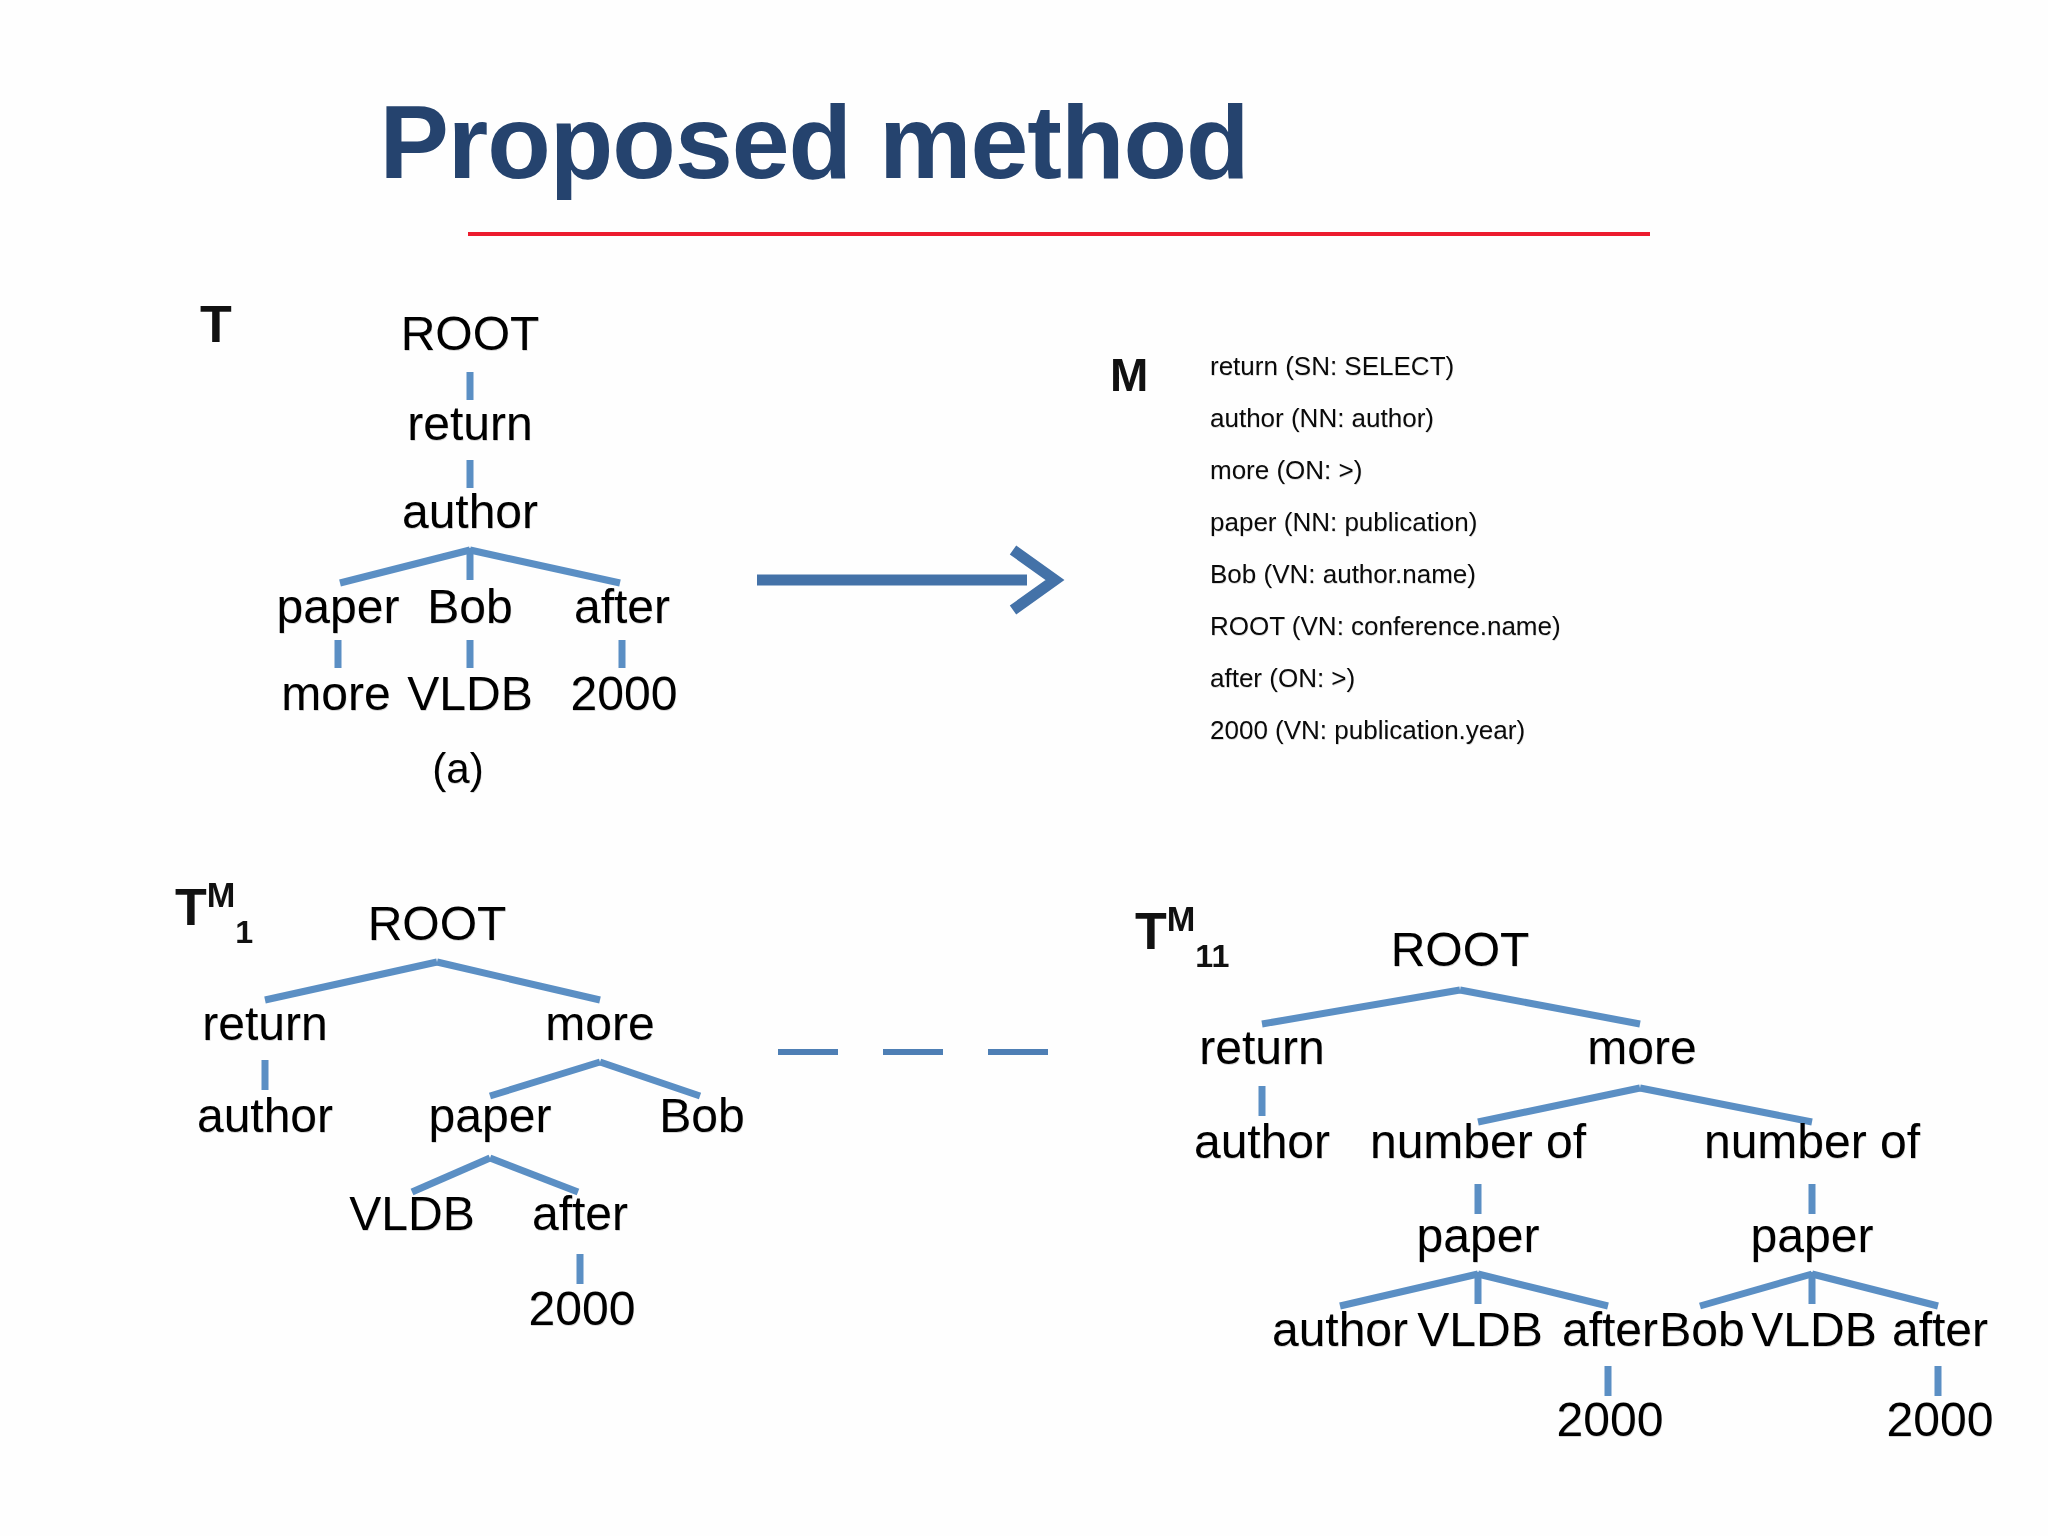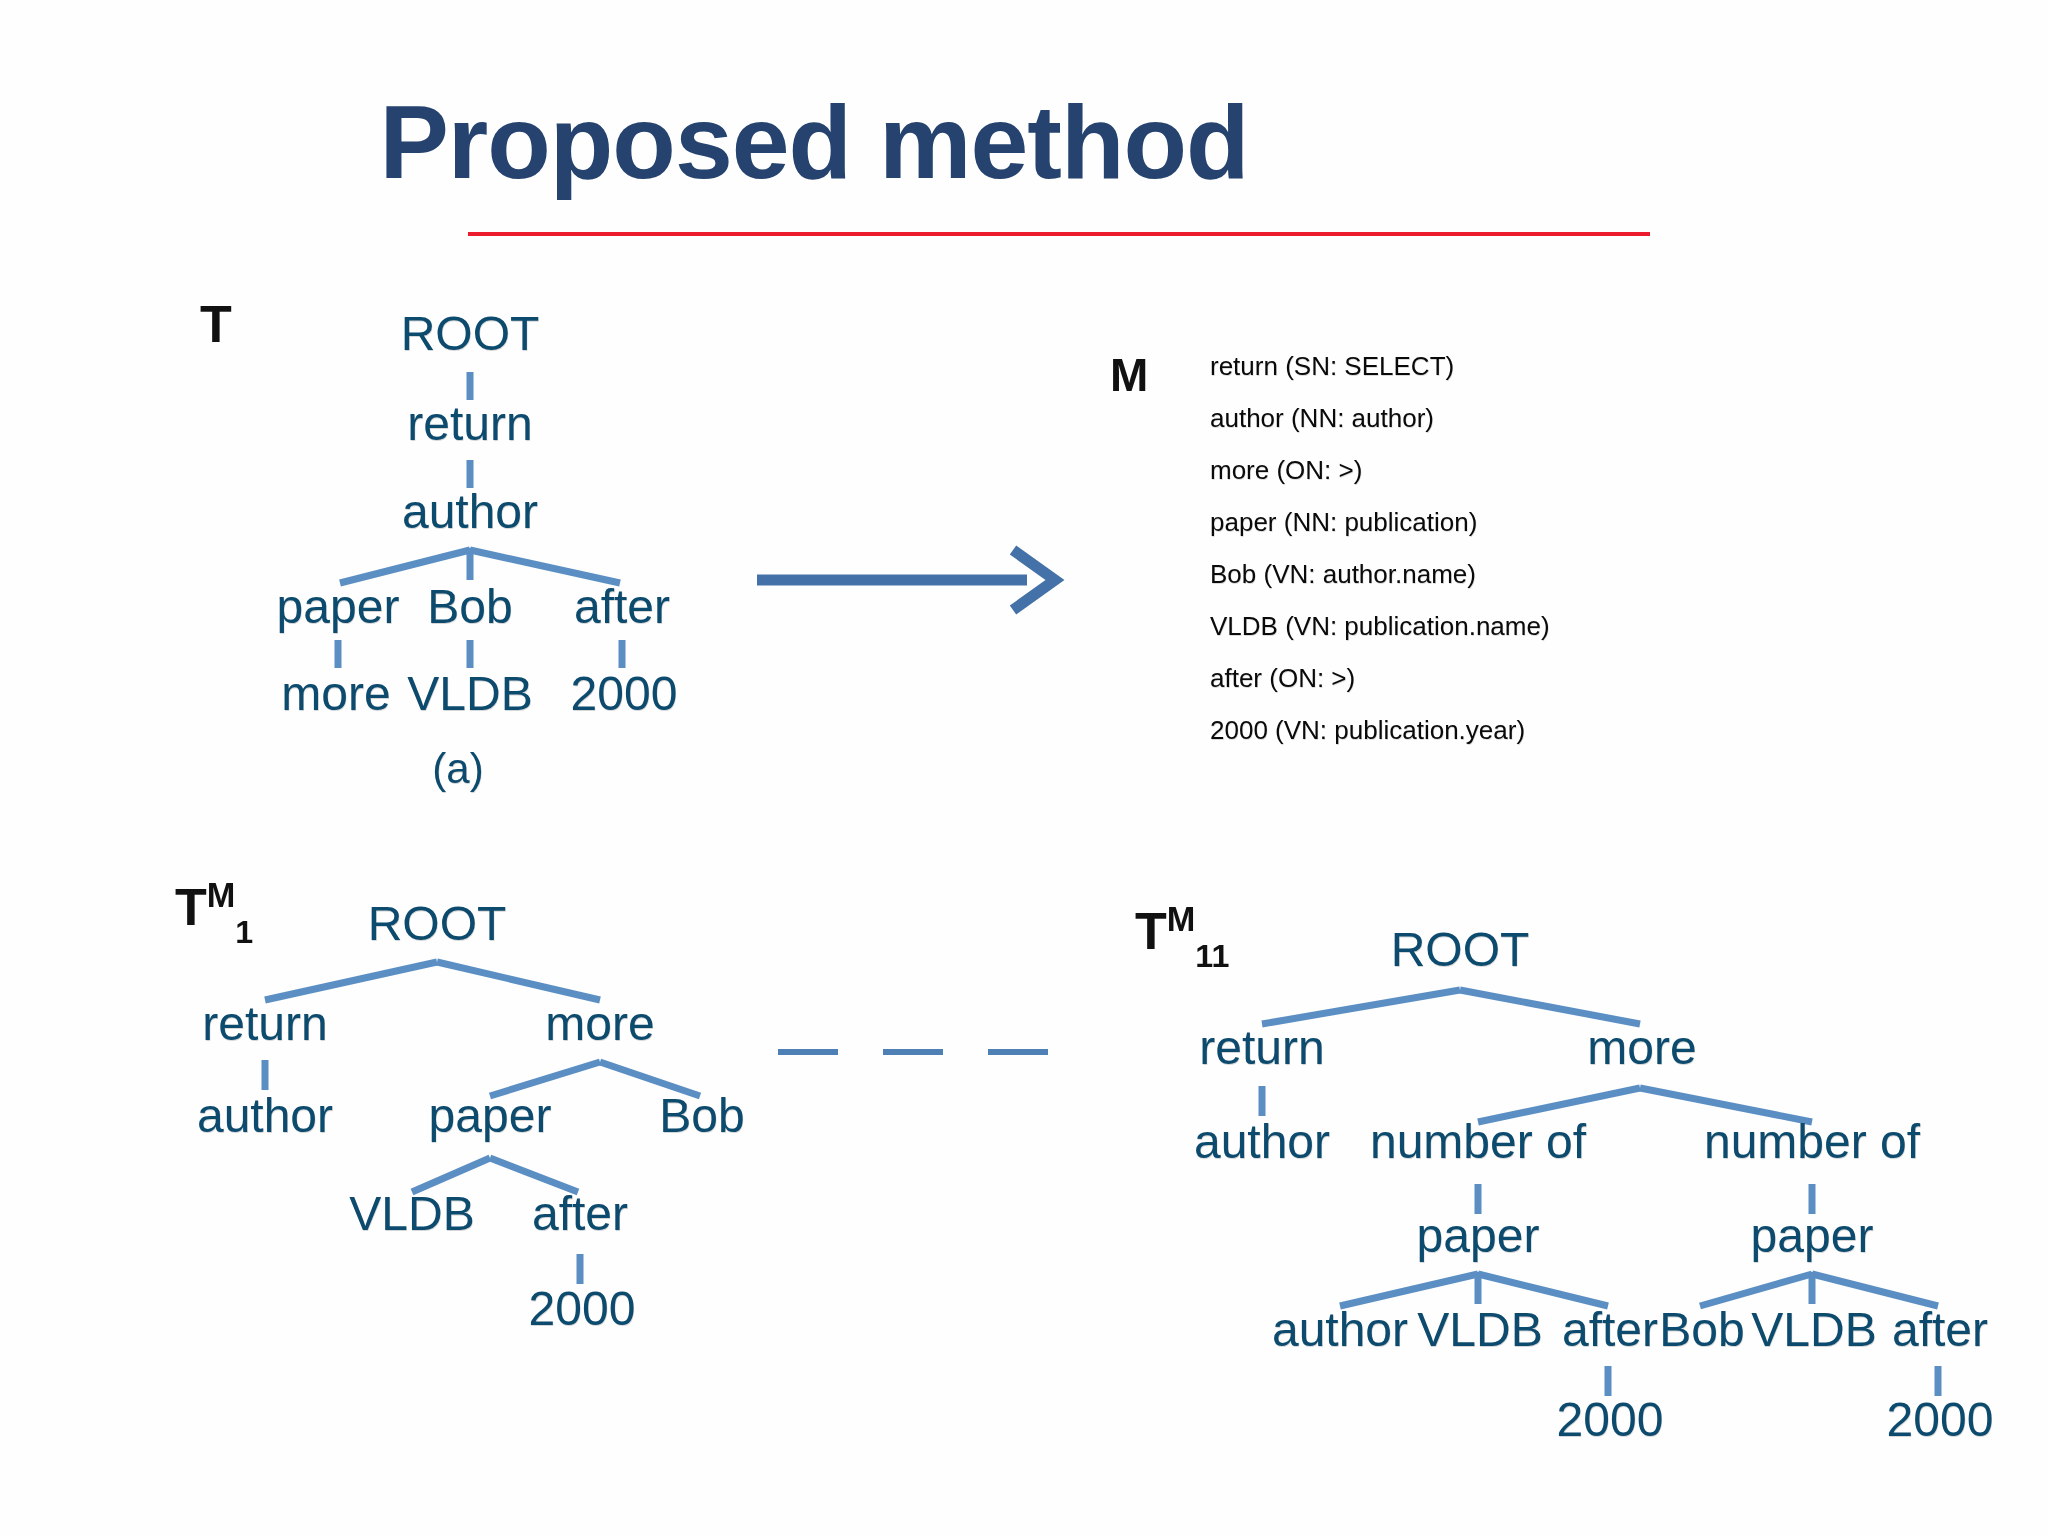--- a/index.html
+++ b/index.html
@@ -64,21 +64,21 @@
     font-size: 0.62em;
     vertical-align: sub;
     font-weight: bold;
     position: relative;
     top: 0.18em;
   }
   .node {
     position: absolute;
     transform: translateX(-50%);
     white-space: nowrap;
-    color: #0c4a6e;
+    color: #000000;
     line-height: 1;
     text-shadow: 0.5px 0.5px 0 rgba(140,140,140,0.35);
   }
   .edges {
     position: absolute;
     left: 0;
     top: 0;
     overflow: visible;
     pointer-events: none;
   }
@@ -182,21 +182,21 @@
   </svg>
 
   <div id="m-block">
     <div id="m-letter">M</div>
     <ul id="m-list">
       <li>return (SN: SELECT)</li>
       <li>author (NN: author)</li>
       <li>more (ON: &gt;)</li>
       <li>paper (NN: publication)</li>
       <li>Bob (VN: author.name)</li>
-      <li>VLDB (VN: publication.name)</li>
+      <li>ROOT (VN: conference.name)</li>
       <li>after (ON: &gt;)</li>
       <li>2000 (VN: publication.year)</li>
     </ul>
   </div>
 
   <div class="tree" id="tree-tm1" style="left:0; top:0; width:900px; height:1450px;">
 
     <div class="tree-label" style="left:175px; top:878px; font-size:52px;">
       <span>T</span><span class="sup">M</span><span class="sub">1</span>
     </div>

